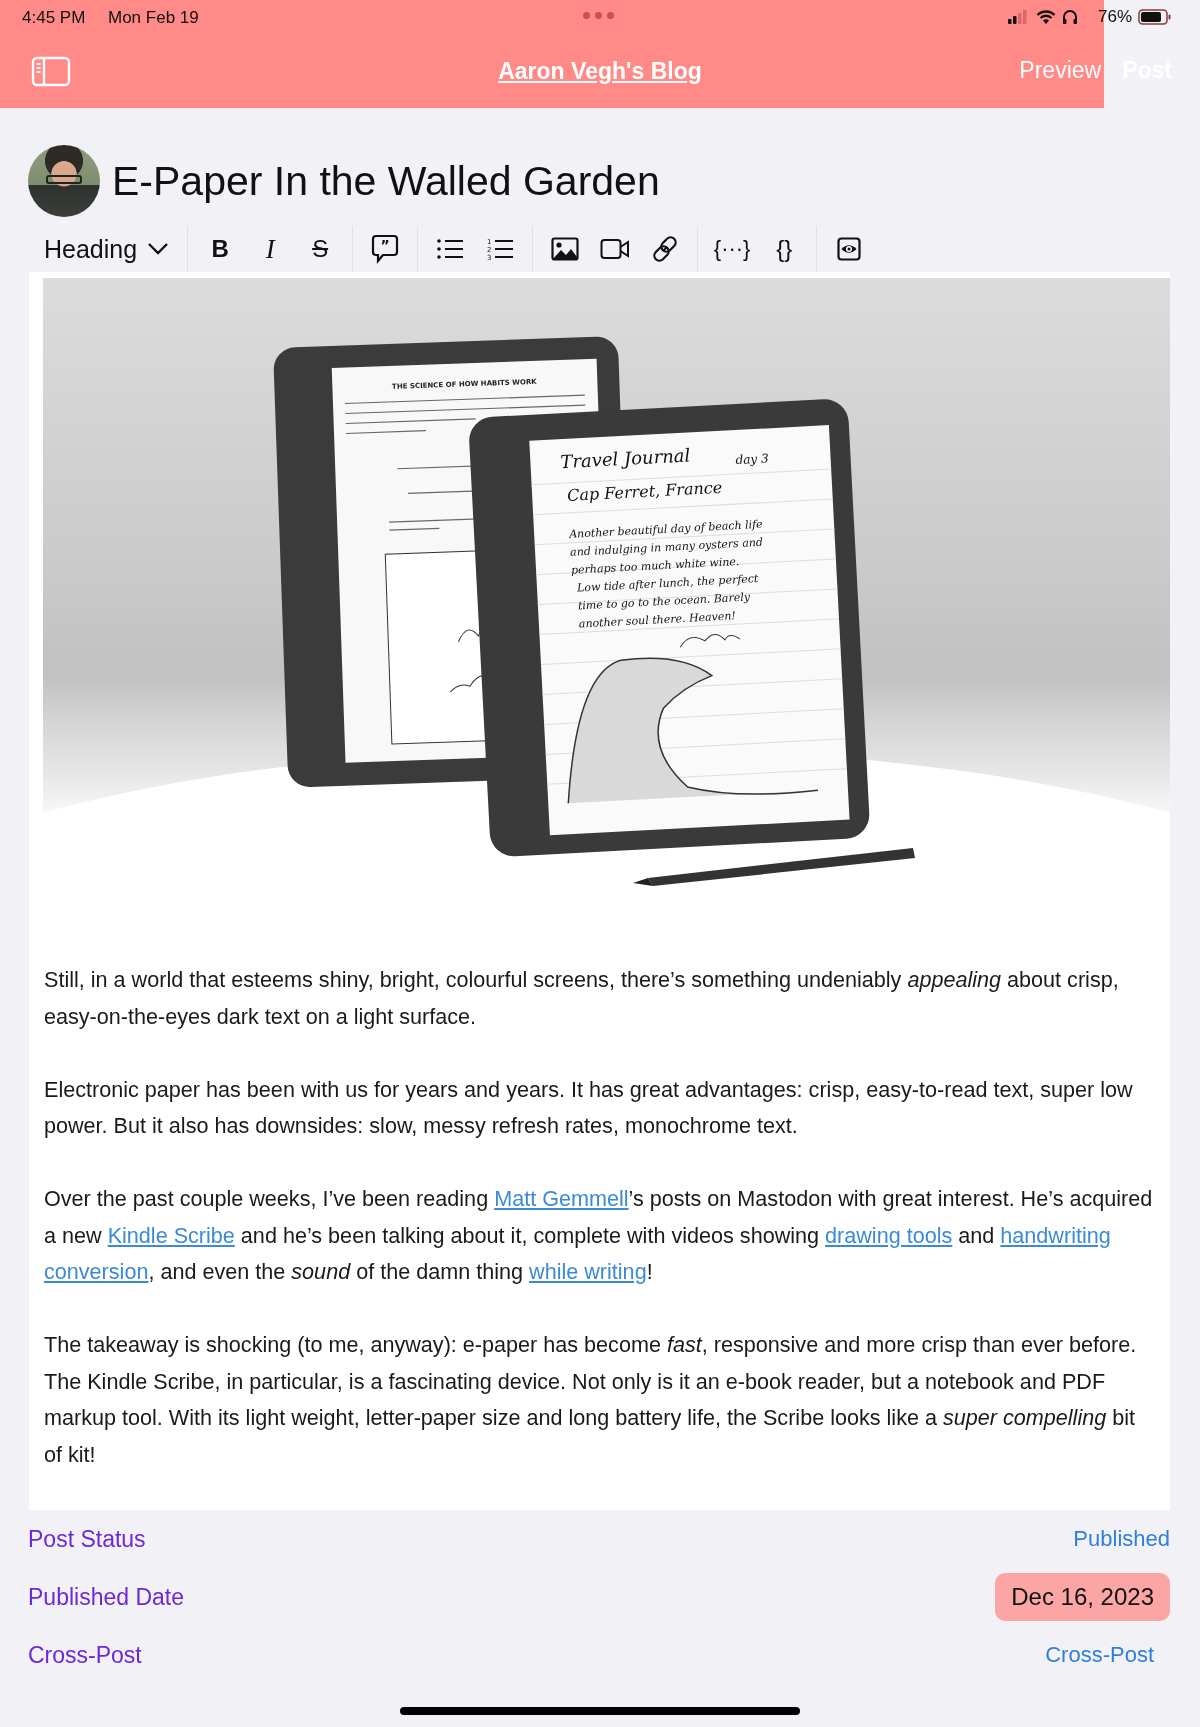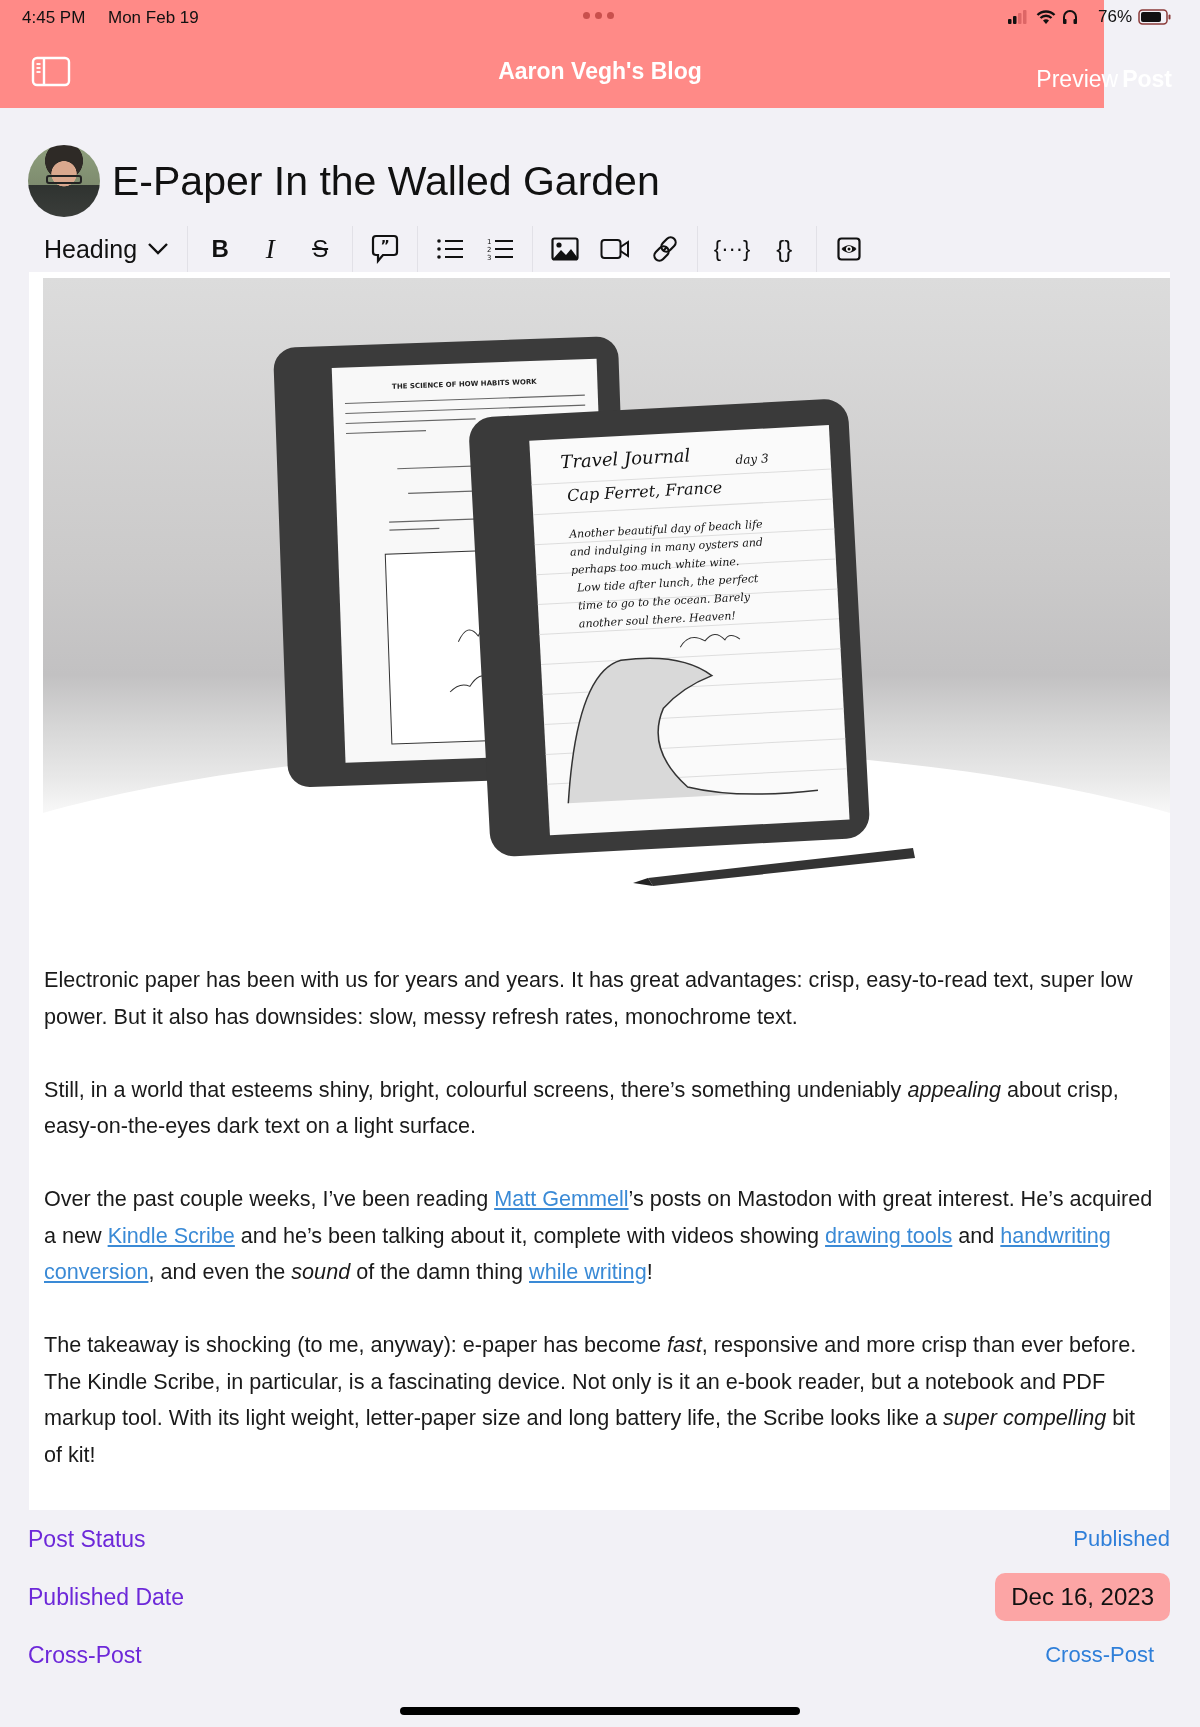--- a/index.html
+++ b/index.html
@@ -24,23 +24,23 @@
     .sb-right { position: absolute; right: 28px; top: 7px; display: flex; align-items: center; gap: 6px; }
     .sb-battery-pct { font-size: 17px; margin-left: 14px; }
     .nav-bar {
       position: absolute; left: 0; top: 40px; width: 1200px; height: 64px;
     }
     .sidebar-toggle {
       position: absolute; left: 31px; top: 16px; width: 40px; height: 32px; cursor: pointer;
     }
     .nav-title {
       position: absolute; left: 0; right: 0; top: 18px; text-align: center;
-      color: #fff; font-size: 23px; font-weight: bold; pointer-events: none;
-    }
-    .nav-actions { position: absolute; right: 28px; top: 26px; display: flex; gap: 4px; }
+      color: #fff; font-size: 23px; font-weight: bold; pointer-events: none; text-decoration: underline;
+    }
+    .nav-actions { position: absolute; right: 28px; top: 17px; display: flex; gap: 21px; }
     .nav-btn { color: #fff; font-size: 23px; cursor: pointer; background: none; border: none; font-family: "Liberation Sans", sans-serif; }
     .nav-btn.bold { font-weight: bold; }
 
     .title-row {
       position: absolute; left: 28px; top: 144px; height: 74px; display: flex; align-items: center;
     }
     .avatar {
       width: 72px; height: 72px; border-radius: 50%; overflow: hidden;
       background: radial-gradient(circle at 50% 40%, #d9a88e 0 22%, transparent 23%),
                   radial-gradient(circle at 50% 22%, #2e2a26 0 28%, transparent 29%),
@@ -292,22 +292,22 @@
         <path d="M80 390 Q95 260 140 250 Q200 245 230 270 Q200 280 180 300 Q160 340 200 380 Q250 395 330 390" stroke="#333" stroke-width="1.5" fill="#d9d9d9"></path>
         <path d="M200 240 q10 -15 25 -5 q10 -12 20 0 q5 -8 15 0" stroke="#333" fill="none"></path>
       </g>
 
       <path d="M605 600 L870 570 L872 580 L610 608 Z" fill="#333"></path>
       <path d="M590 605 L605 600 L610 608 Z" fill="#222"></path>
     </svg>
   </div>
 
   <div class="body-text">
+    <p><span>Still, in a world that esteems shiny, bright, colourful screens, there’s something undeniably </span><em>appealing</em><span> about crisp, easy-on-the-eyes dark text on a light surface.</span></p>
     <p><span>Electronic paper has been with us for years and years. It has great advantages: crisp, easy-to-read text, super low power. But it also has downsides: slow, messy refresh rates, monochrome text.</span></p>
-    <p><span>Still, in a world that esteems shiny, bright, colourful screens, there’s something undeniably </span><em>appealing</em><span> about crisp, easy-on-the-eyes dark text on a light surface.</span></p>
     <p><span>Over the past couple weeks, I’ve been reading </span><a>Matt Gemmell</a><span>’s posts on Mastodon with great interest. He’s acquired a new </span><a>Kindle Scribe</a><span> and he’s been talking about it, complete with videos showing </span><a>drawing tools</a><span> and </span><a>handwriting conversion</a><span>, and even the </span><em>sound</em><span> of the damn thing </span><a>while writing</a><span>!</span></p>
     <p><span>The takeaway is shocking (to me, anyway): e-paper has become </span><em>fast</em><span>, responsive and more crisp than ever before. The Kindle Scribe, in particular, is a fascinating device. Not only is it an e-book reader, but a notebook and PDF markup tool. With its light weight, letter-paper size and long battery life, the Scribe looks like a </span><em>super compelling</em><span> bit of kit!</span></p>
   </div>
 </div>
 
 <div class="meta">
   <div class="meta-row" style="margin-top:0;">
     <span class="meta-label">Post Status</span>
     <span class="meta-link">Published</span>
   </div>

